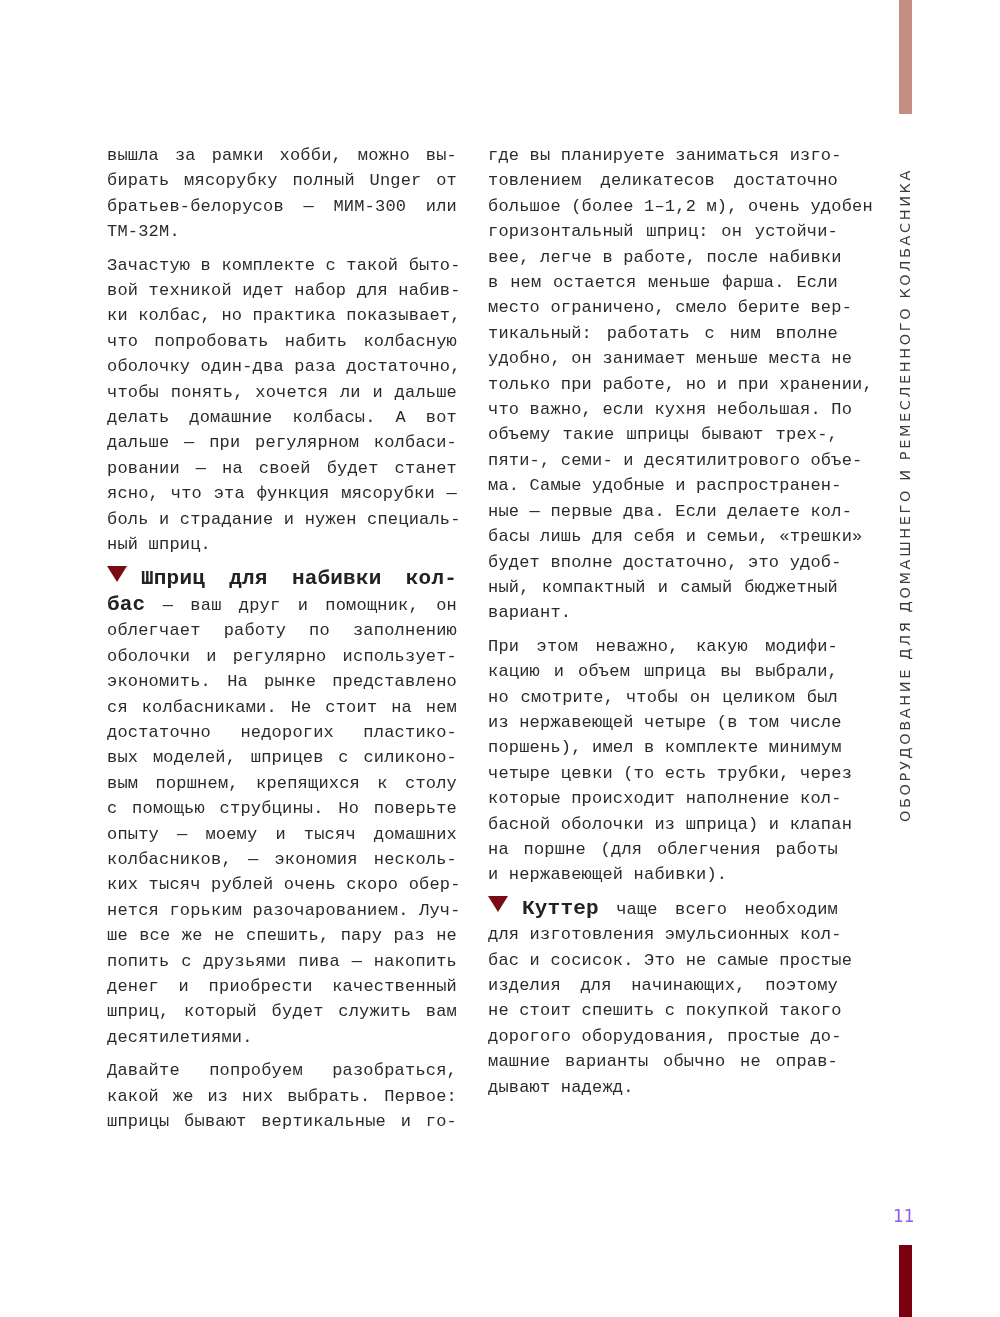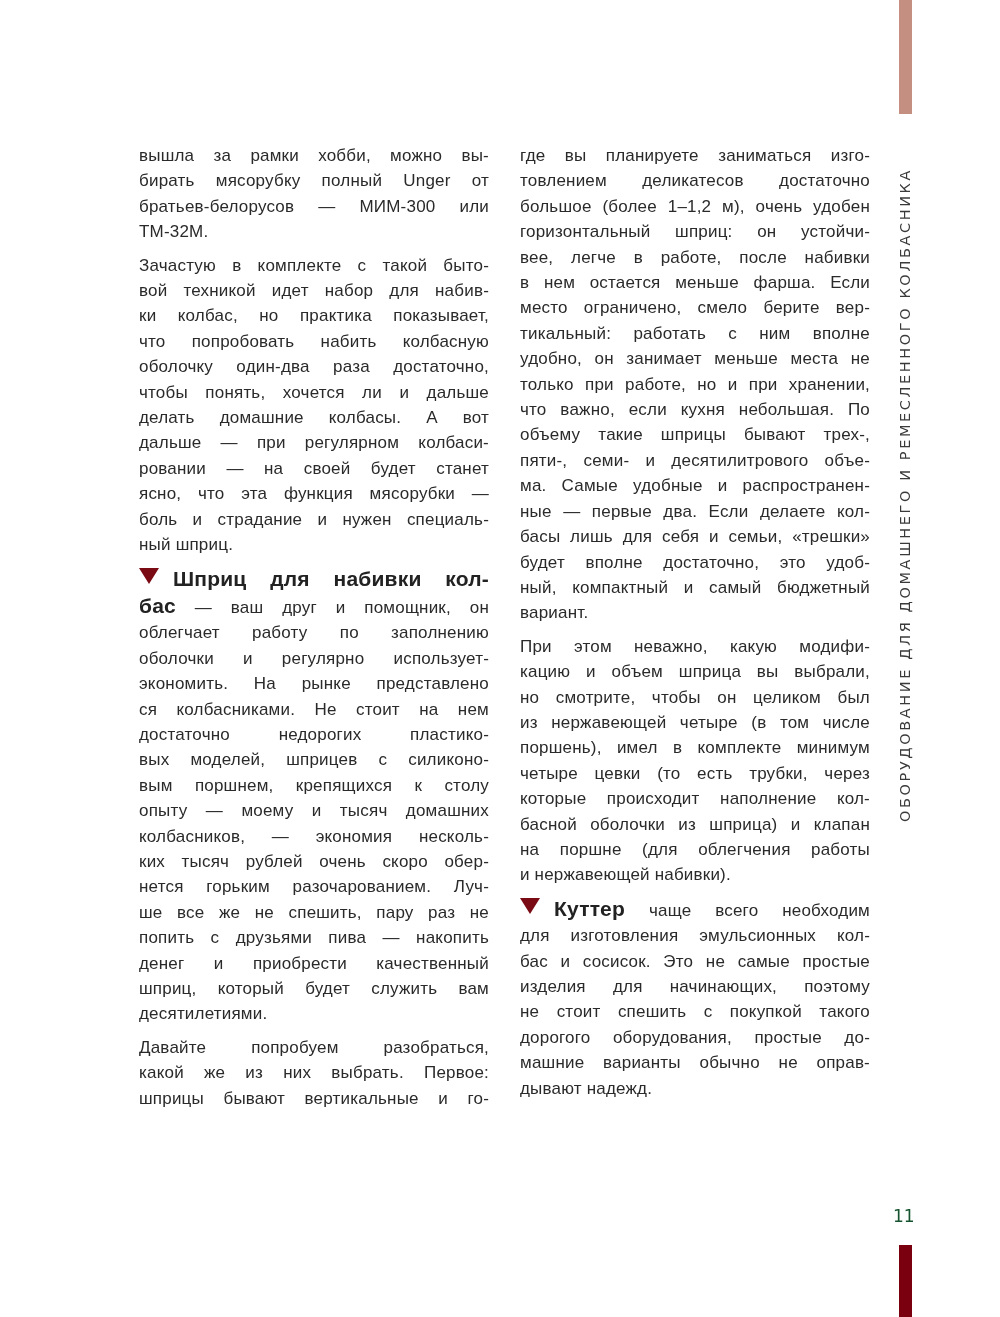--- a/index.html
+++ b/index.html
@@ -2,26 +2,25 @@
 <html><head>
   <meta charset="utf-8">
   <style>
     html, body { margin: 0; padding: 0; background: #ffffff; }
     body { width: 1000px; height: 1317px; position: relative; overflow: hidden; }
     .page { position: absolute; inset: 0; background: #fff; }
     .col {
       position: absolute;
       top: 143px;
       width: 350px;
-      font-family: Liberation Sans, sans-serif;
+      font-family: Liberation Mono, monospace;
       font-size: 17px;
       line-height: 25.4px;
       color: #2a2a2a;
       letter-spacing: 0.2px;
-      margin-left: 32px;
     }
     .col-left { left: 107px; }
     .col-right { left: 488px; }
     .col p { margin: 0 0 8px 0; text-align: justify; }
     .col .line { display: block; white-space: nowrap; text-align-last: justify; text-align: justify; }
     .col .line.last { text-align-last: left; }
     .tri {
       display: inline-block;
       width: 0; height: 0;
       border-left: 10px solid transparent;
@@ -46,21 +45,21 @@
       transform: translate(-50%, -50%) rotate(-90deg);
       white-space: nowrap;
       font-family: "DejaVu Sans", sans-serif;
       font-size: 14.5px;
       letter-spacing: 2.6px;
       color: #3a3a3a;
     }
     .page-number {
       position: absolute; left: 893px; top: 1206px;
       font-family: "DejaVu Sans", sans-serif;
-      font-size: 17px; color: #14532d;
+      font-size: 17px; color: #8b5cf6;
     }
   </style>
 </head>
 <body>
 
 <div class="page">
 
   <div class="side-bar-top"></div>
   <div class="running-head">ОБОРУДОВАНИЕ ДЛЯ ДОМАШНЕГО И РЕМЕСЛЕННОГО КОЛБАСНИКА</div>
   <div class="page-number">11</div>
@@ -90,20 +89,21 @@
     <p class="section">
       <span class="line"><span class="tri"></span><span class="bold-lead">Шприц для набивки кол-</span></span>
       <span class="line"><span class="bold-lead">бас</span><span> — ваш друг и помощник, он</span></span>
       <span class="line">облегчает работу по заполнению</span>
       <span class="line">оболочки и регулярно использует-</span>
       <span class="line">экономить. На рынке представлено</span>
       <span class="line">ся колбасниками. Не стоит на нем</span>
       <span class="line">достаточно недорогих пластико-</span>
       <span class="line">вых моделей, шприцев с силиконо-</span>
       <span class="line">вым поршнем, крепящихся к столу</span>
+      <span class="line">с помощью струбцины. Но поверьте</span>
       <span class="line">опыту — моему и тысяч домашних</span>
       <span class="line">колбасников, — экономия несколь-</span>
       <span class="line">ких тысяч рублей очень скоро обер-</span>
       <span class="line">нется горьким разочарованием. Луч-</span>
       <span class="line">ше все же не спешить, пару раз не</span>
       <span class="line">попить с друзьями пива — накопить</span>
       <span class="line">денег и приобрести качественный</span>
       <span class="line">шприц, который будет служить вам</span>
       <span class="line last">десятилетиями.</span>
     </p>

